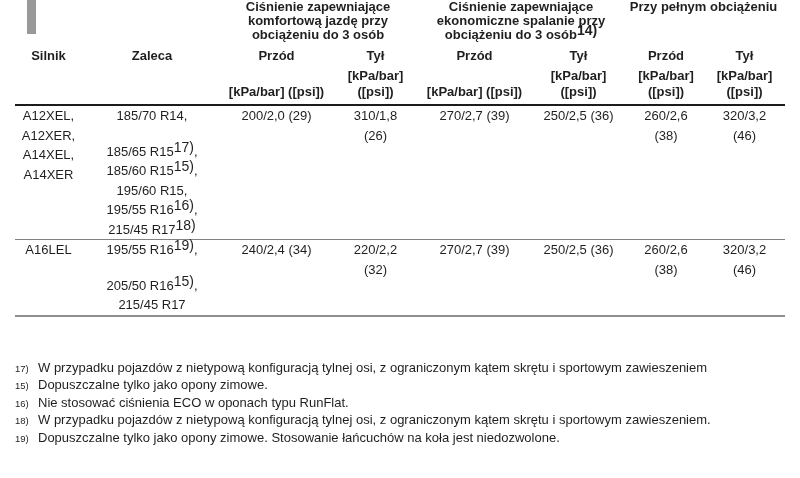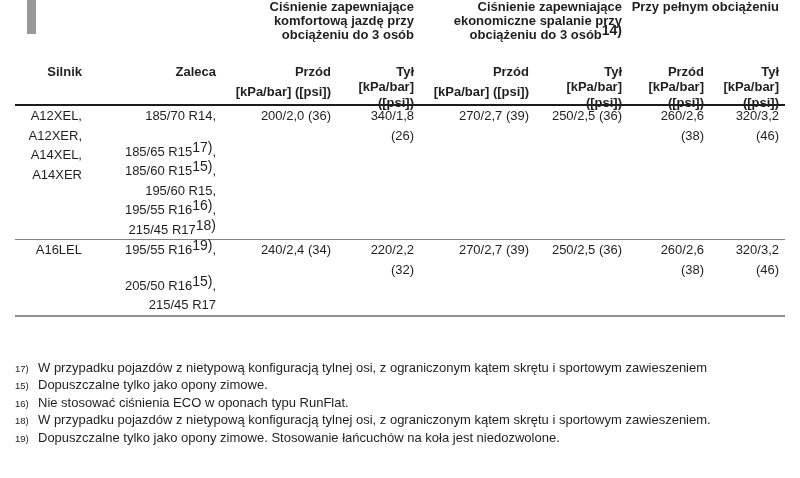--- a/index.html
+++ b/index.html
@@ -9,26 +9,26 @@
     font-family:"Liberation Sans", sans-serif; color:#1f1f1f; overflow:hidden;
   }
   .scroll-frag {
     position:absolute; left:27px; top:0; width:9px; height:34px;
     background:#999999;
   }
   table.spec {
     position:absolute; left:15px; top:0; width:770px;
     border-collapse:collapse; table-layout:fixed;
   }
-  table.spec td, table.spec th { text-align:right; font-size:13px; padding:0 6px 0 0; vertical-align:top; }
+  table.spec td, table.spec th { text-align:center; font-size:13px; padding:0 6px 0 0; vertical-align:top; }
   .group-row td { height:48px; padding-top:4px; font-weight:bold; line-height:14px; }
   .gh-line { white-space:nowrap; }
   .colhead-row th { height:57px; border-bottom:2.5px solid #1c1c1c; font-weight:bold; }
   .hcell { display:flex; flex-direction:column; justify-content:space-between; height:54px; }
-  .col-label { line-height:15px;margin-top:16px; }
+  .col-label { line-height:15px; }
   .units { line-height:16px; padding-bottom:2px; }
   .data-row td { padding-top:6px; line-height:19.5px; }
   .row-1 td { border-bottom:1px solid #828282; }
   .row-2 td { border-bottom:2px solid #8f8f8f; }
   .tyre-gap { height:16px; }
   sup.sx { font-size:14px; line-height:0; vertical-align:4px; }
   .footnotes { position:absolute; left:15px; top:360px; width:782px; font-size:13px; }
   .footnote { display:flex; align-items:flex-start; }
   .fn-marker { flex:0 0 23px; font-size:9.5px; line-height:16.4px; padding-top:1px; }
   .fn-text { flex:1; line-height:16.4px; }
@@ -147,24 +147,24 @@
       <td>
         <div><span>185/70 R14,</span><sup class="sx"></sup><span></span></div>
         <div class="tyre-gap"></div>
         <div><span>185/65 R15</span><sup class="sx">17)</sup><span>,</span></div>
         <div><span>185/60 R15</span><sup class="sx">15)</sup><span>,</span></div>
         <div><span>195/60 R15,</span><sup class="sx"></sup><span></span></div>
         <div><span>195/55 R16</span><sup class="sx">16)</sup><span>,</span></div>
         <div><span>215/45 R17</span><sup class="sx">18)</sup><span></span></div>
       </td>
       <td>
-            <div>200/2,0 (36)</div>
-          </td>
-      <td>
-            <div>340/1,8</div>
+            <div>200/2,0 (29)</div>
+          </td>
+      <td>
+            <div>310/1,8</div>
             <div>(26)</div>
           </td>
       <td>
             <div>270/2,7 (39)</div>
           </td>
       <td>
             <div>250/2,5 (36)</div>
           </td>
       <td>
             <div>260/2,6</div>

